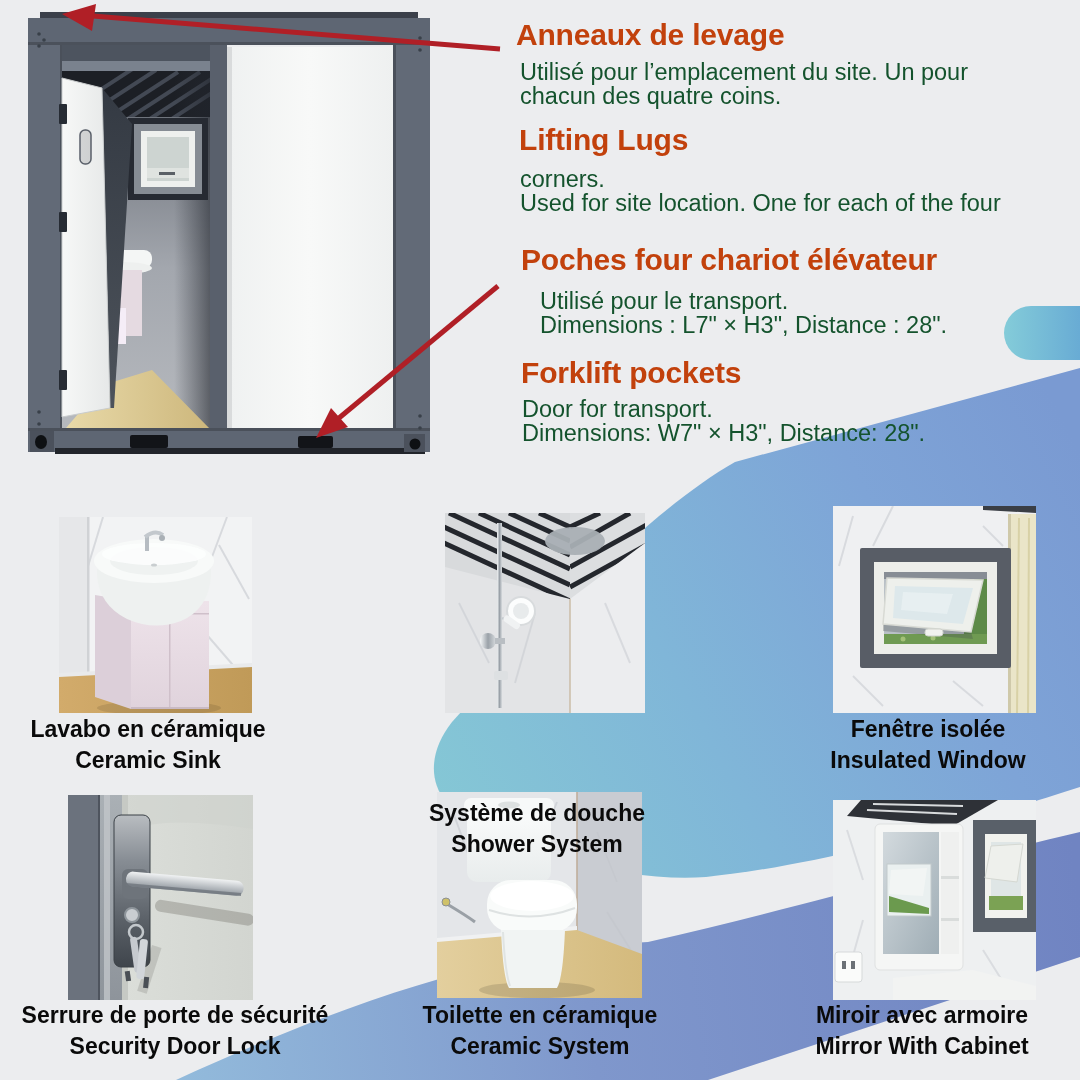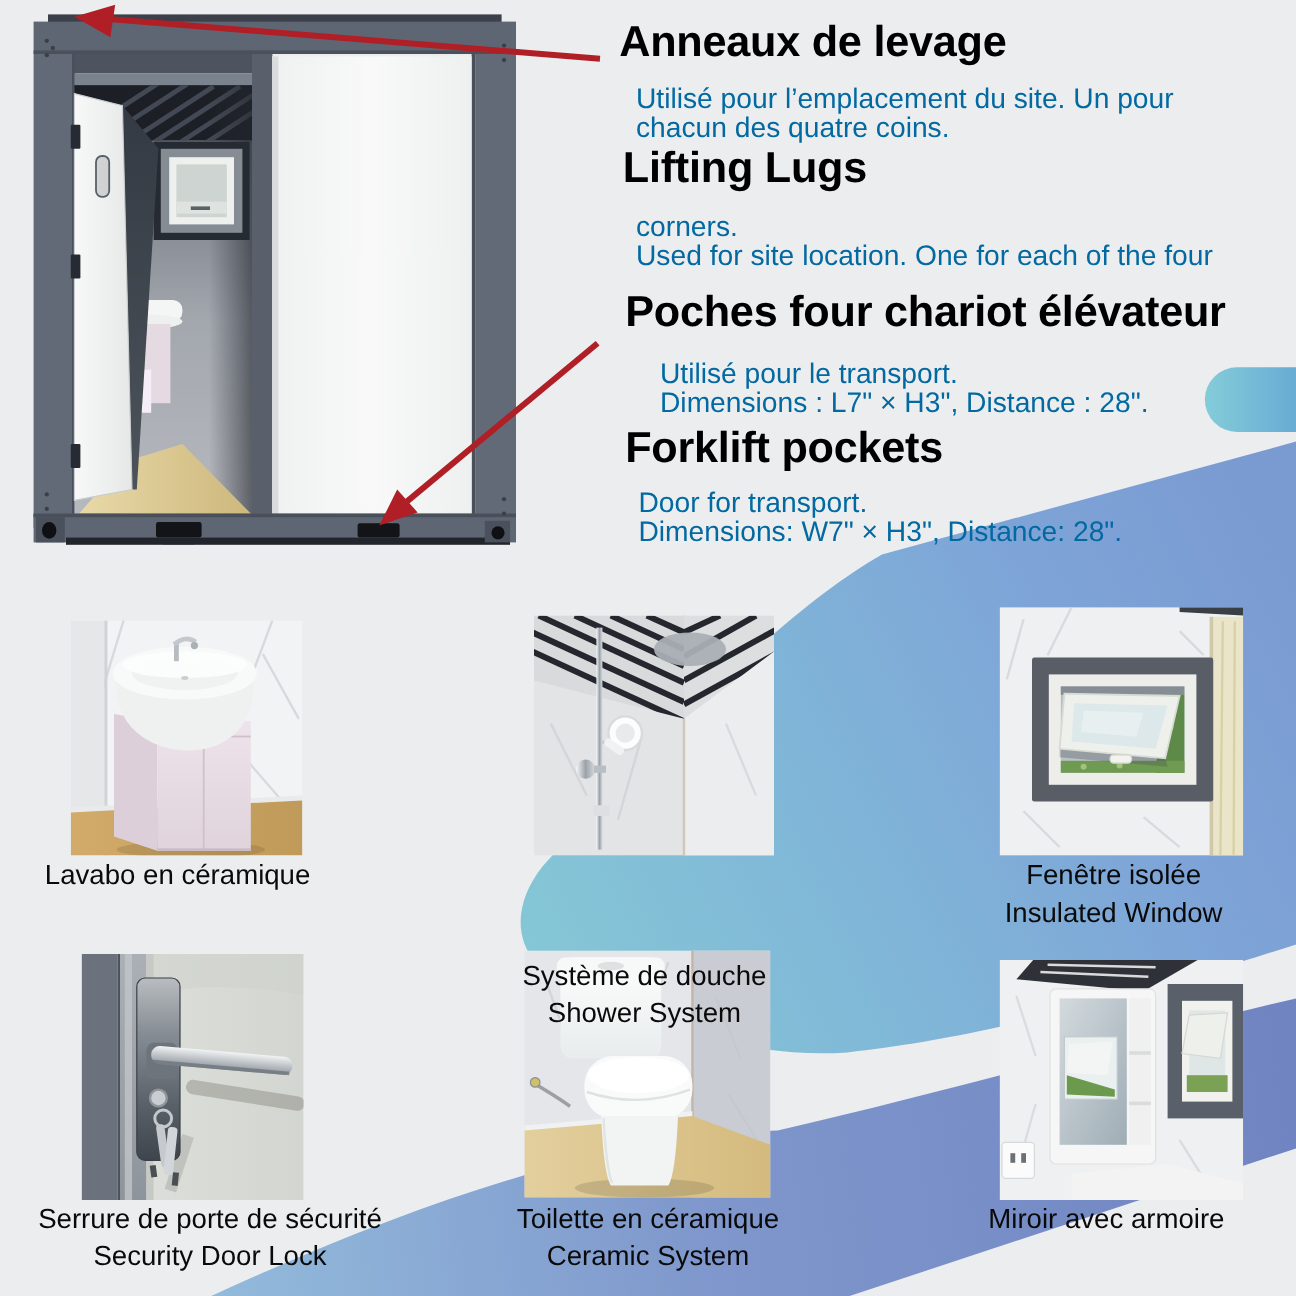--- a/index.html
+++ b/index.html
@@ -7,26 +7,26 @@
     width:1080px;height:1080px;position:relative;overflow:hidden;
     background:#ecedef;
     font-family:"Liberation Sans", sans-serif;
     -webkit-font-smoothing:antialiased;
   }
   svg{display:block;}
   .bg-layer{position:absolute;inset:0;z-index:0;}
   .hero{position:absolute;left:24px;top:8px;width:410px;height:460px;z-index:2;}
   .arrow-layer{position:absolute;inset:0;z-index:4;pointer-events:none;}
   .feature{position:absolute;z-index:3;color:#0e0e0e;}
-  .feature h2{margin:0;font-size:36px;font-weight:bold;letter-spacing:-.2px;color:#000000;line-height:34px;}
-  .feature p{margin:14px;font-size:23.5px;line-height:23.5px;color:#0369a1;}
+  .feature h2{margin:0;font-size:30px;font-weight:bold;letter-spacing:-.2px;color:#c2410c;line-height:34px;}
+  .feature p{margin:4px;font-size:23.5px;line-height:23.5px;color:#14532d;}
   .feature p span{display:block;white-space:nowrap;}
   figure{margin:0;padding:0;}
   .photo{position:absolute;z-index:2;}
-  .caption{position:absolute;z-index:3;text-align:center;font-weight:normal;color:#0a0a0a;font-size:23px;line-height:31px;}
+  .caption{position:absolute;z-index:3;text-align:center;font-weight:bold;color:#0a0a0a;font-size:23px;line-height:31px;}
   .caption span{display:block;white-space:nowrap;}
 </style>
 </head>
 <body>
 
 <svg class="bg-layer" width="1080" height="1080" viewBox="0 0 1080 1080">
   <defs>
     <linearGradient id="bg-pill" x1="1004" y1="330" x2="1114" y2="330" gradientUnits="userSpaceOnUse">
       <stop offset="0" stop-color="#84ccd9"></stop>
         <stop offset="1" stop-color="#5c9dd2"></stop>
@@ -256,20 +256,21 @@
   </g>
   <g>
     <rect x="86" y="18" width="4" height="16" fill="#b6bcc2"></rect>
     <path d="M86,20 q10,-8 18,-2" stroke="#c3c8cd" stroke-width="4" fill="none"></path>
     <circle cx="103" cy="21" r="3" fill="#aab0b6"></circle>
   </g>
 </svg>
 </figure>
 <figcaption class="caption" style="left:0px;top:714px;width:296px;">
   <span>Lavabo en céramique</span>
+  <span>Ceramic Sink</span>
 </figcaption>
 
 <figure class="photo" style="left:445px;top:513px;width:200px;height:200px;">
 <svg width="200" height="200" viewBox="0 0 200 200">
   <defs>
     <linearGradient id="s2-chrome" x1="0" y1="0" x2="1" y2="0">
           <stop offset="0" stop-color="#f5f7f8"></stop>
           <stop offset="0.5" stop-color="#9aa1a8"></stop>
           <stop offset="1" stop-color="#d7dbde"></stop>
         </linearGradient>
@@ -503,13 +504,14 @@
   <g>
     <rect x="2" y="152" width="27" height="30" rx="3" fill="#fafbfa" stroke="#d6d9da"></rect>
     <rect x="9" y="161" width="4" height="8" fill="#6b7076"></rect>
     <rect x="18" y="161" width="4" height="8" fill="#6b7076"></rect>
   </g>
   <polygon points="60,178 140,170 203,186 203,200 60,200" fill="#f2f3f2"></polygon>
 </svg>
 </figure>
 <figcaption class="caption" style="left:764px;top:1000px;width:316px;">
   <span>Miroir avec armoire</span>
+  <span>Mirror With Cabinet</span>
 </figcaption>
 
 </body></html>

